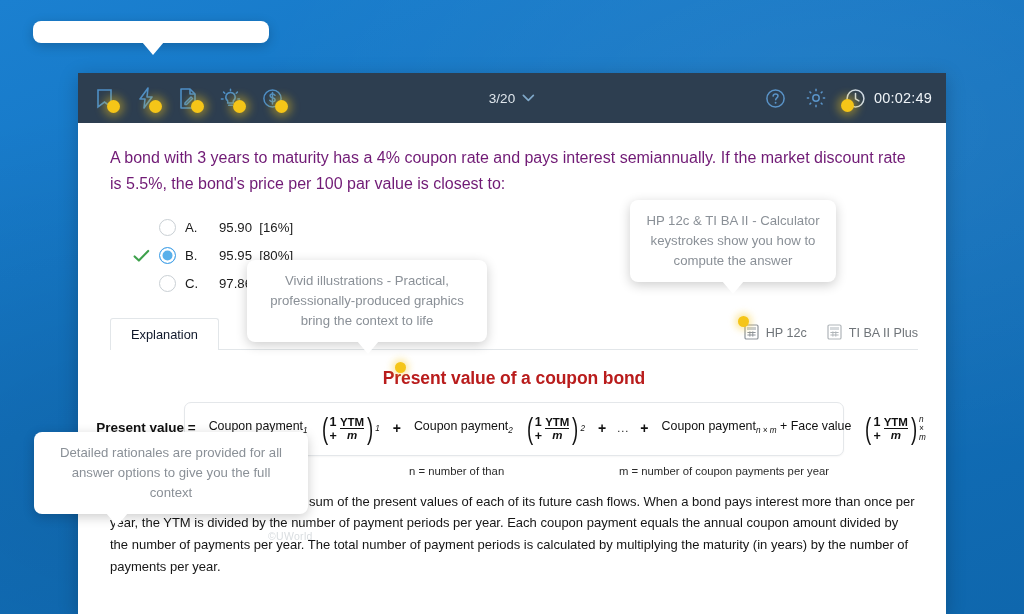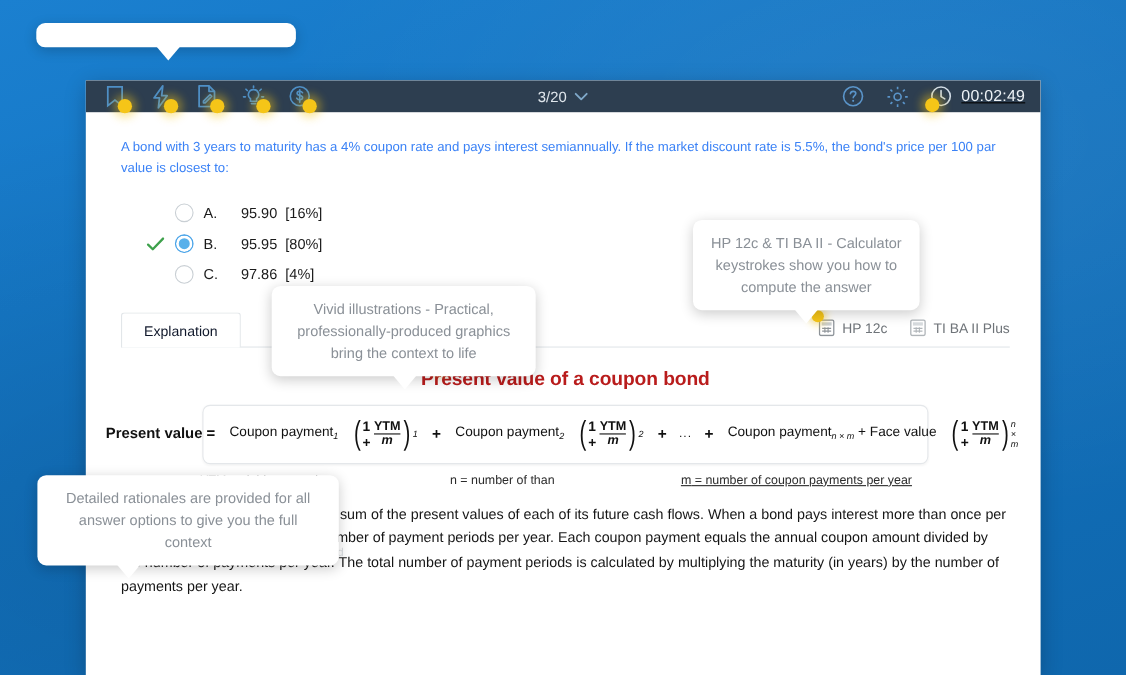--- a/index.html
+++ b/index.html
@@ -26,31 +26,31 @@
   .app-window {
     position: absolute;
     left: 78px; top: 73px;
     width: 868px; height: 541px;
     background: #ffffff;
     box-shadow: 0 4px 18px rgba(0,0,0,0.22);
     overflow: hidden;
   }
   .topbar {
     position: relative;
-    height: 29px;
+    height: 50px;
     background: #2d3e50;
     display: flex;
     align-items: center;
     padding: 0 14px;
     gap: 20px;
   }
   .topbar-left { display: flex; align-items: center; gap: 18px; }
   .topbar-right {
     margin-left: auto;
-    display: flex; align-items: flex-end; gap: 16px; text-decoration: underline;
+    display: flex; align-items: flex-end; gap: 16px;
   }
   .topbar-center {
     position: absolute;
     left: 50%; top: 50%;
     transform: translate(-50%, -50%);
     display: flex; align-items: center; gap: 7px;
     color: #dfe6ec; font-size: 13.5px;
   }
 
   .tb-icon {
@@ -73,23 +73,23 @@
   .timer-wrap { display: flex; align-items: center; gap: 6px; }
   .timer-text { color: #eef3f7; font-size: 14.5px; letter-spacing: .2px; }
 
   
   .content {
     padding: 22px 28px 0 32px;
     height: 498px;
     position: relative;
   }
   .question {
-    font-size: 12px;
+    font-size: 16px;
     line-height: 1.62;
-    color: #3b82f6;
+    color: #701a75;
     max-width: 800px;
   }
   .options { margin: 17px 0 0 22px; }
   .option-row {
     display: flex; align-items: center;
     height: 28px;
     gap: 9px;
     font-size: 13.2px;
     color: #1b1b1b;
   }
@@ -202,21 +202,21 @@
     display: flex;
     margin: 9px auto 0;
     width: 700px;
     font-size: 11.3px;
     color: #2b2b2b;
   }
   .fig-legend span { font-style: normal; }
   .leg-i { font-style: italic; }
   .leg1 { width: 245px; padding-left: 18px;}
   .leg2 { width: 210px; }
-  .leg3 { flex: 1; text-decoration: underline; }
+  .leg3 { flex: 1; }
   .watermark {
     position: absolute;
     left: 158px; top: 162px;
     font-size: 10.5px;
     color: #d9dde0;
     letter-spacing: .3px;
   }
 
   .explanation-text {
     margin-top: 14px;

